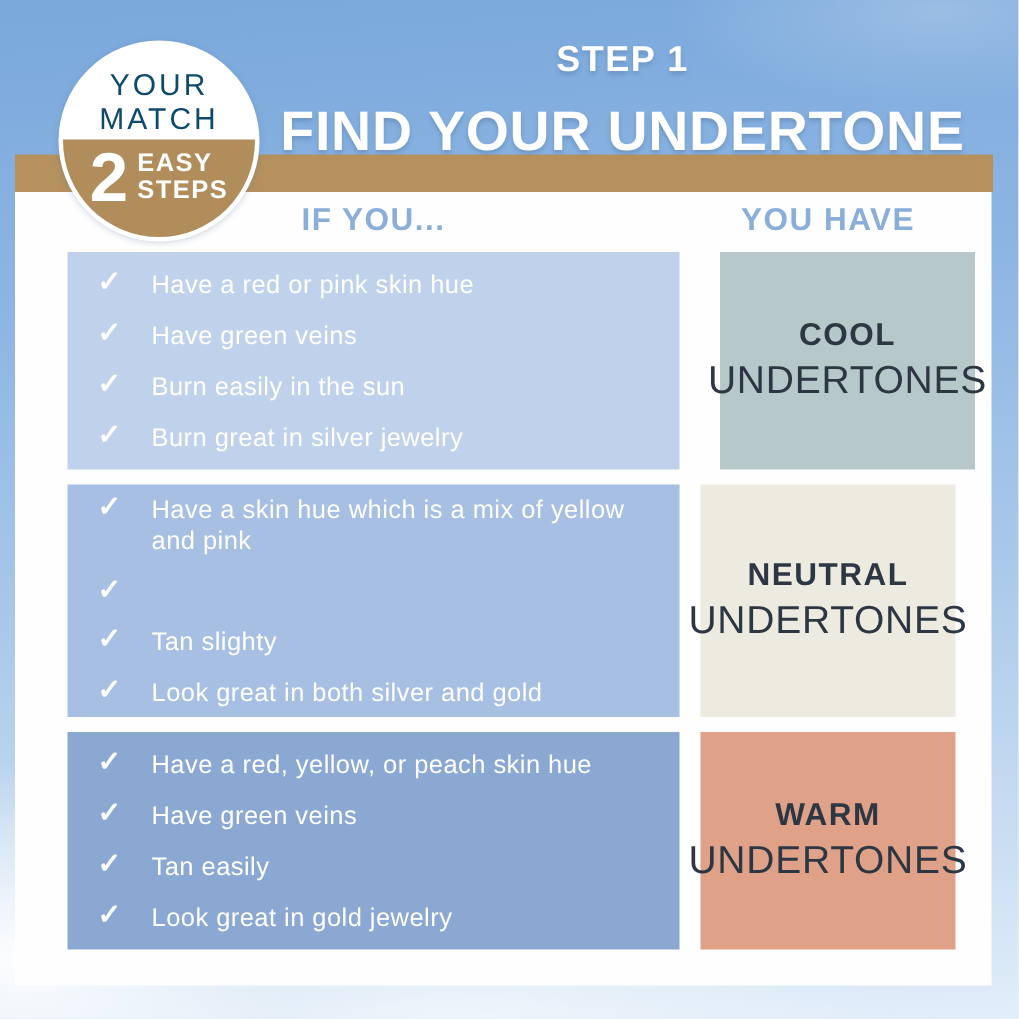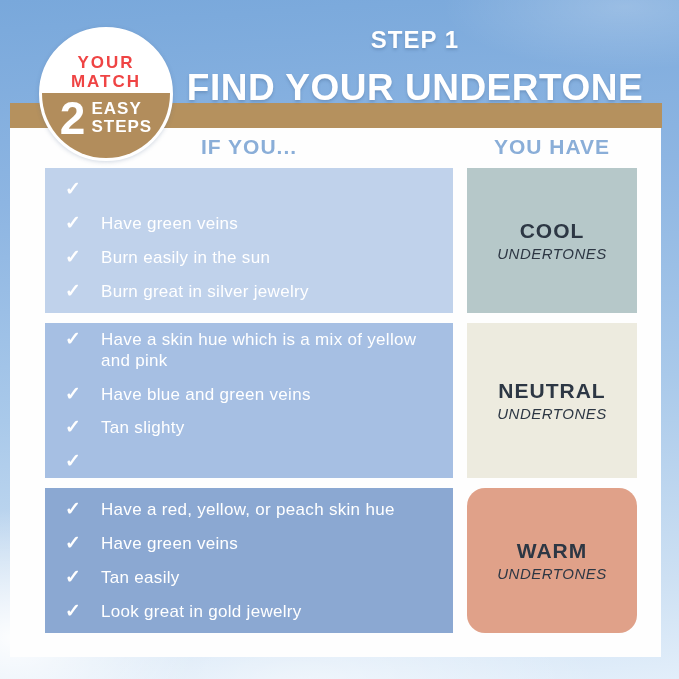--- a/index.html
+++ b/index.html
@@ -33,21 +33,21 @@
     overflow:hidden;
     z-index:5;
     box-shadow:0 1px 4px rgba(70,100,140,0.25);
   }
   .badge-top{
     position:absolute;top:0;left:0;right:0;height:49%;
     display:flex;flex-direction:column;align-items:center;justify-content:flex-end;
     padding-bottom:1px;
   }
   .badge-your,.badge-match{
-    color:#ef4444;font-size:17px;letter-spacing:2px;line-height:1.15;font-weight:700;
+    color:#0c4a6e;font-size:20px;letter-spacing:2px;line-height:1.15;font-weight:400;
   }
   .badge-perfect{
     color:#6b93bd;font-size:18px;font-weight:700;letter-spacing:1.5px;line-height:1.2;
   }
   .badge-bottom{
     position:absolute;bottom:0;left:0;right:0;height:51%;
     display:flex;align-items:flex-start;justify-content:center;
     padding-top:4px;
   }
   .badge-num{
@@ -89,21 +89,21 @@
     flex:0 0 auto;width:20px;margin-right:16px;
     color:#ffffff;font-size:19px;font-weight:700;line-height:1.2;
   }
   .item-text{font-size:17px;line-height:1.25;letter-spacing:0.3px;padding-top:1px;}
   .result-box{
     position:absolute;left:467px;width:170px;
     display:flex;flex-direction:column;align-items:center;justify-content:center;
     text-align:center;color:#2d3744;
   }
   .result-top{font-size:21px;font-weight:700;letter-spacing:1px;}
-  .result-bottom{font-size:15px;font-weight:400;letter-spacing:0.5px;margin-top:2px;font-style:italic;}
+  .result-bottom{font-size:26px;font-weight:400;letter-spacing:0.5px;margin-top:2px;}
 </style>
 </head>
 <body>
 
 <div class="scene">
 
   <div class="tan-bar" style="background-color: rgb(181, 145, 94);"></div>
 
   <div class="card"></div>
 
@@ -126,56 +126,57 @@
     <div class="main-title">FIND YOUR UNDERTONE</div>
   </div>
 
   <div class="col-header right">YOU HAVE</div>
   <div class="col-header left">IF YOU...</div>
 
   <div class="row0">
     <div class="list-box" style="background-color: rgb(192, 210, 235);">
       <div class="list-item">
         <span class="check">✓</span>
+        <span class="item-text">Have a red or pink skin hue</span>
       </div>
       <div class="list-item">
         <span class="check">✓</span>
         <span class="item-text">Have green veins</span>
       </div>
       <div class="list-item">
         <span class="check">✓</span>
         <span class="item-text">Burn easily in the sun</span>
       </div>
       <div class="list-item">
         <span class="check">✓</span>
         <span class="item-text">Burn great in silver jewelry</span>
       </div>
     </div>
-    <div class="result-box row0" style="background-color: rgb(182, 200, 201);">
+    <div class="result-box row0" style="background-color: rgb(182, 200, 201); margin-left: 13px;">
       <div class="result-top">COOL</div>
       <div class="result-bottom">UNDERTONES</div>
     </div>
   </div>
 
   <div class="row1">
     <div class="list-box" style="background-color: rgb(166, 191, 227);">
       <div class="list-item">
         <span class="check">✓</span>
         <span class="item-text">Have a skin hue which is a mix of yellow and pink</span>
       </div>
       <div class="list-item">
         <span class="check">✓</span>
-        <span class="item-text">Have blue and green veins</span>
       </div>
       <div class="list-item">
         <span class="check">✓</span>
         <span class="item-text">Tan slighty</span>
       </div>
       <div class="list-item">
         <span class="check">✓</span>
+        <span class="item-text">Look great in both silver and gold</span>
       </div>
     </div>
     <div class="result-box row1" style="background-color: rgb(237, 235, 223);">
       <div class="result-top">NEUTRAL</div>
       <div class="result-bottom">UNDERTONES</div>
     </div>
   </div>
 
   <div class="row2">
     <div class="list-box" style="background-color: rgb(139, 168, 210);">
@@ -189,19 +190,19 @@
       </div>
       <div class="list-item">
         <span class="check">✓</span>
         <span class="item-text">Tan easily</span>
       </div>
       <div class="list-item">
         <span class="check">✓</span>
         <span class="item-text">Look great in gold jewelry</span>
       </div>
     </div>
-    <div class="result-box row2" style="background-color: rgb(224, 161, 137); border-radius: 18px;">
+    <div class="result-box row2" style="background-color: rgb(224, 161, 137);">
       <div class="result-top">WARM</div>
       <div class="result-bottom">UNDERTONES</div>
     </div>
   </div>
 
 </div>
 
 </body></html>

